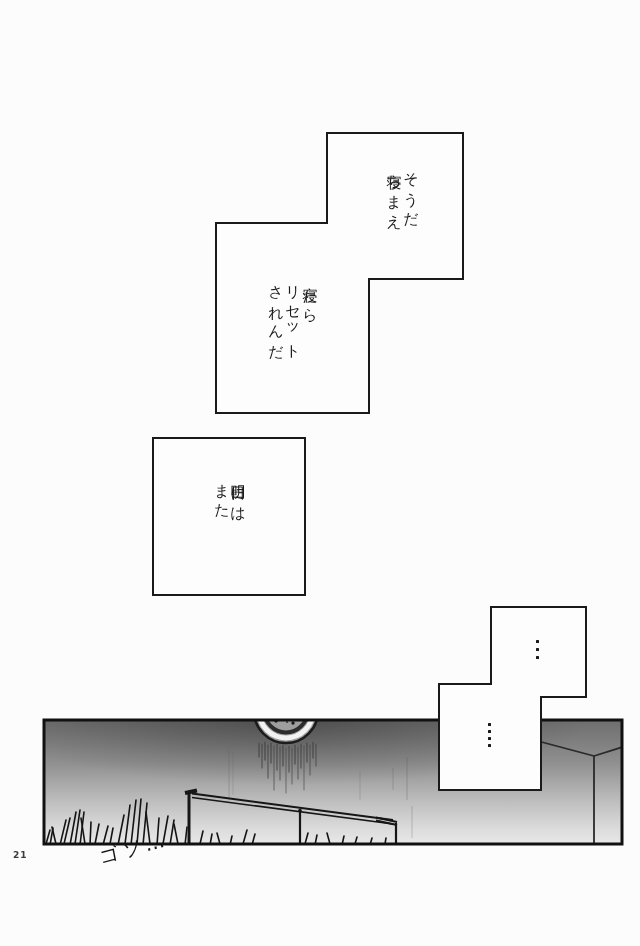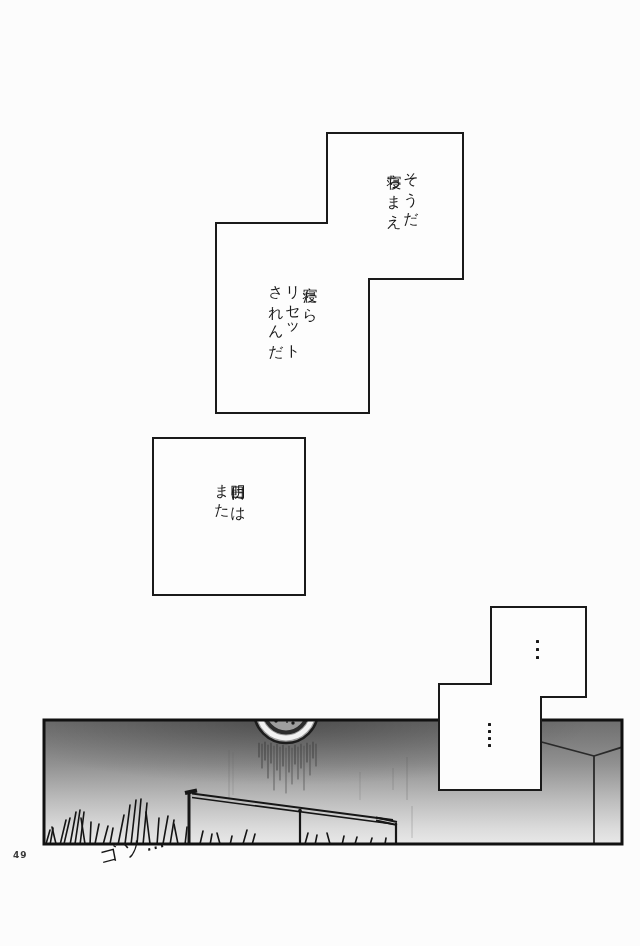--- a/index.html
+++ b/index.html
@@ -192,15 +192,15 @@
 
   <div class="dots dots-lower">
       <span class="dot"></span>
       <span class="dot"></span>
       <span class="dot"></span>
       <span class="dot"></span>
     </div>
 
   <div class="sfx">ゴソ…</div>
 
-  <div class="page-number">49</div>
+  <div class="page-number">21</div>
 
 </div>
 
 </body></html>

